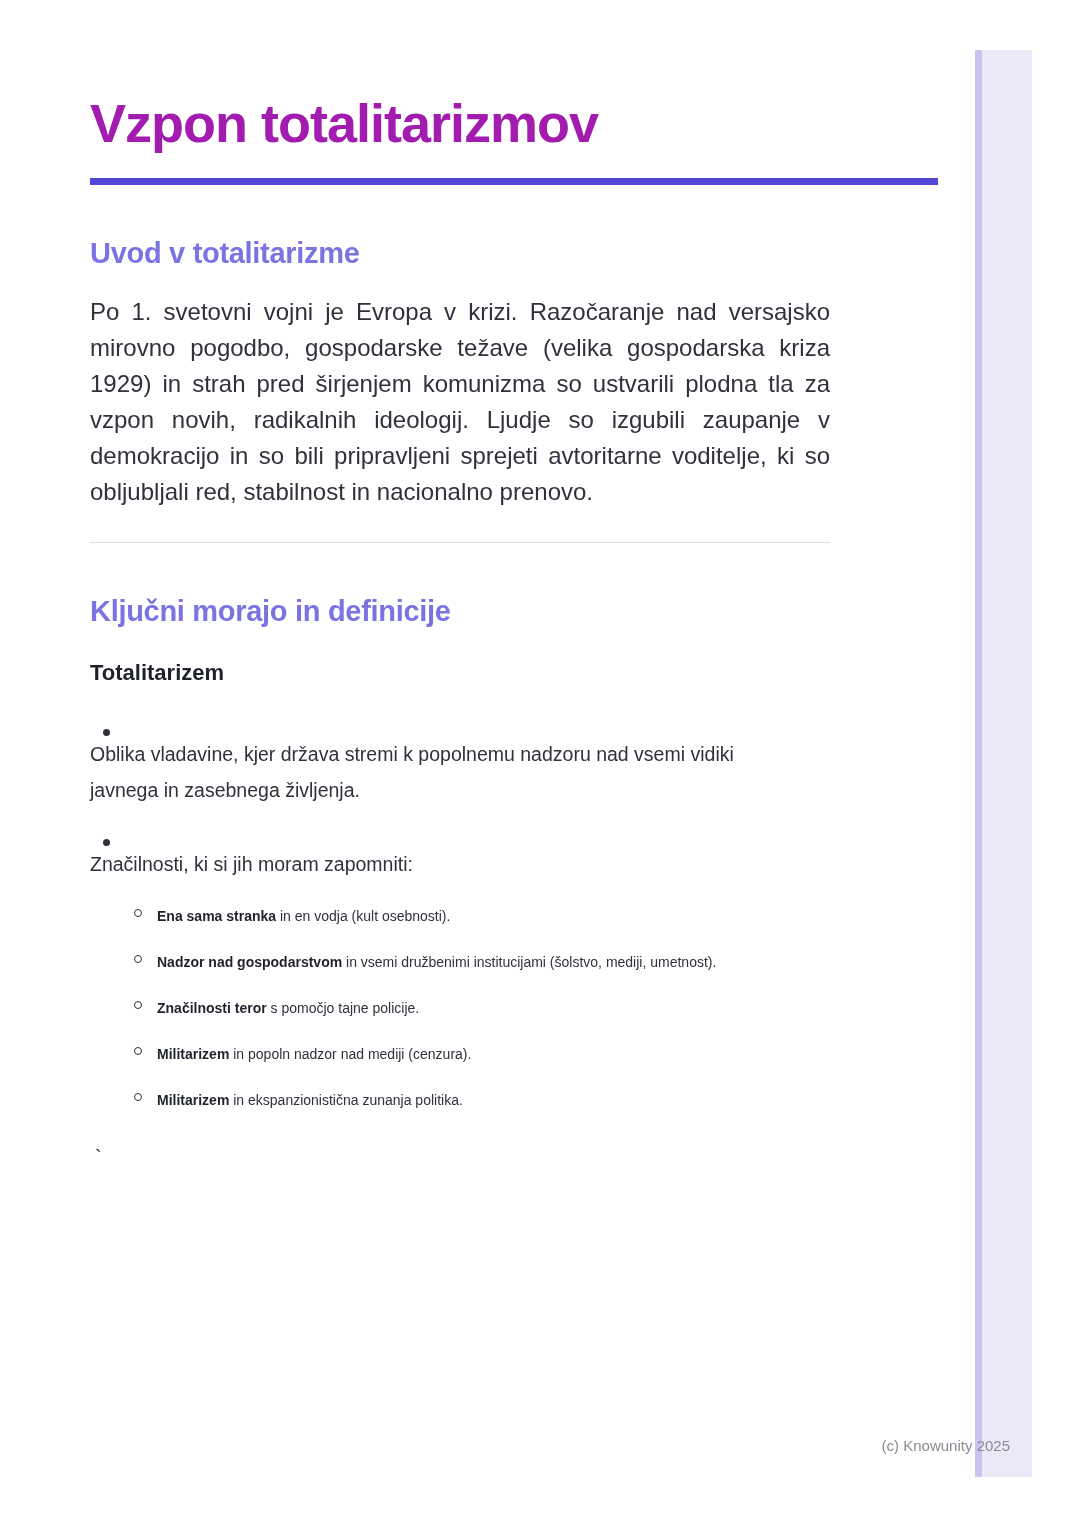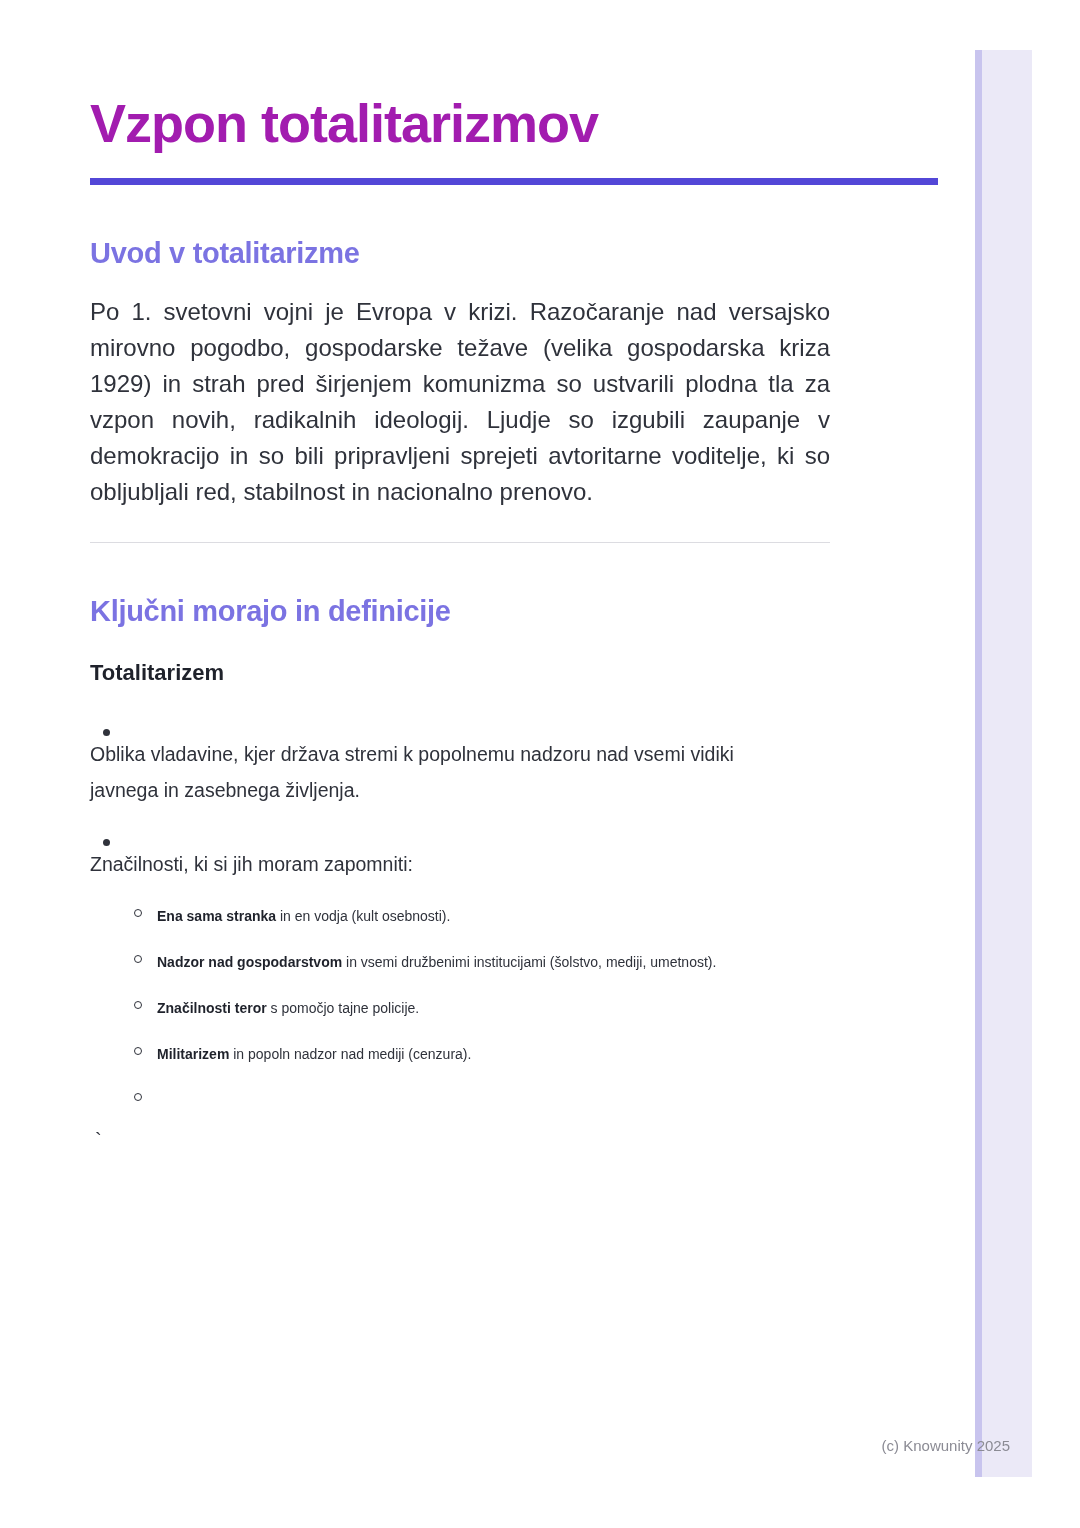--- a/index.html
+++ b/index.html
@@ -185,20 +185,21 @@
     <li>
       <span class="circle-marker"></span>
       <div class="circle-li-text"><b>Značilnosti teror</b><span> s pomočjo tajne policije.</span></div>
     </li>
     <li>
       <span class="circle-marker"></span>
       <div class="circle-li-text"><b>Militarizem</b><span> in popoln nadzor nad mediji (cenzura).</span></div>
     </li>
     <li>
       <span class="circle-marker"></span>
+      <div class="circle-li-text"><b>Militarizem</b><span> in ekspanzionistična zunanja politika.</span></div>
     </li>
   </ul>
 
   <div class="stray-char">`</div>
 
 </div>
 
 <div class="footer-credit">(c) Knowunity 2025</div>
 
 </body></html>

